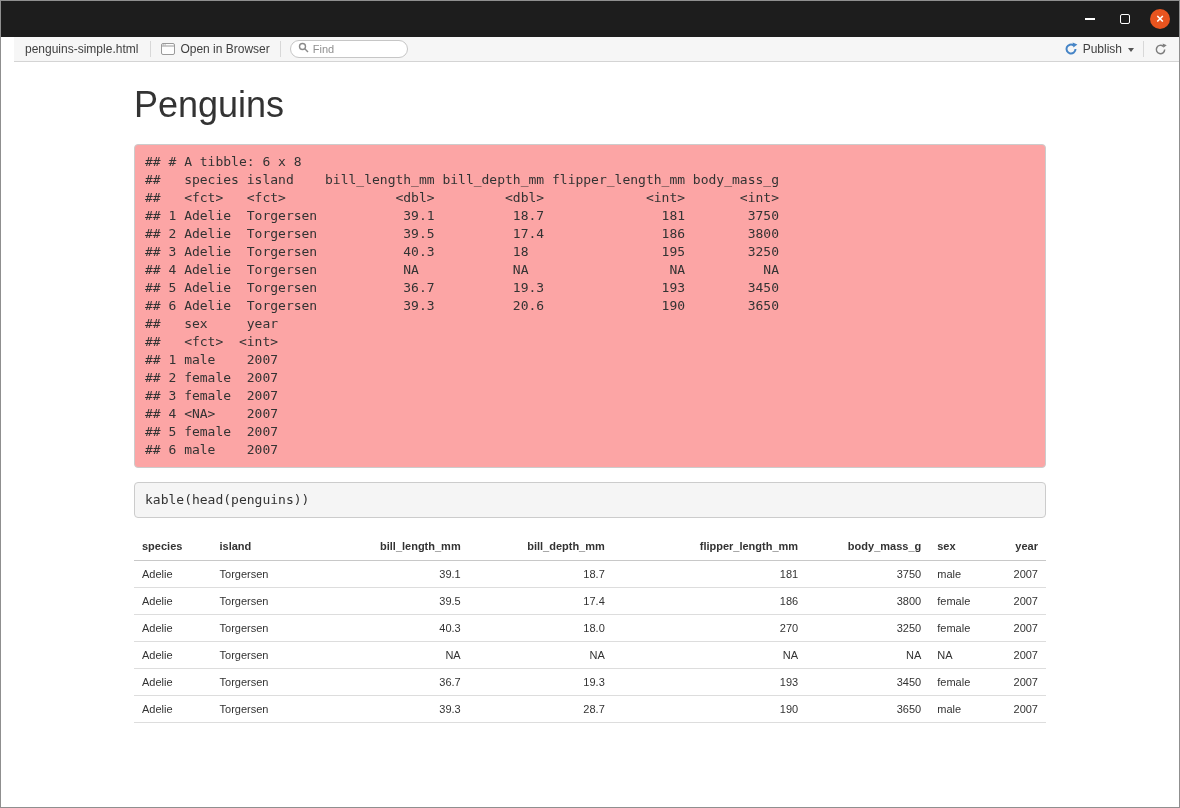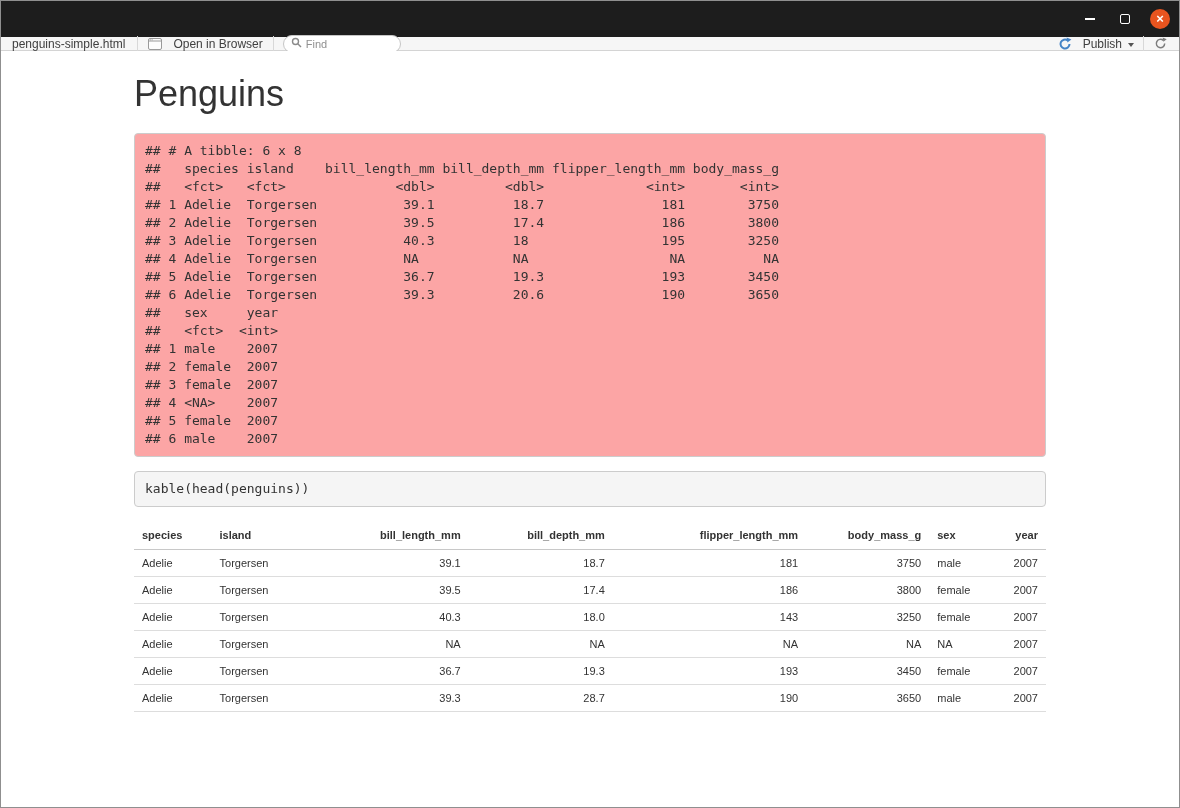--- a/index.html
+++ b/index.html
@@ -10,25 +10,25 @@
 
   
   .titlebar { height: 36px; background: var(--titlebar-bg, #1d1d1d); display: flex; justify-content: flex-end; align-items: center; padding-right: 6px; flex: none; }
   .win-controls { display: flex; align-items: center; gap: 9px; }
   .win-btn { width: 26px; height: 26px; background: none; border: none; display: flex; align-items: center; justify-content: center; cursor: pointer; }
   .min-glyph { width: 10px; height: 2px; background: #fff; display: block; }
   .max-glyph { width: 10px; height: 10px; border: 1.5px solid #fff; border-radius: 2px; display: block; }
   .close-glyph { width: 20px; height: 20px; background: var(--close-button, #e9541f); border-radius: 50%; color: #fff; font-size: 13px; line-height: 19px; text-align: center; display: block; font-weight: bold; }
 
   
-  .toolbar { height: 14px; background: var(--toolbar-bg, #f6f6f6); border-bottom: 1px solid var(--toolbar-border, #d4d4d4); display: flex; align-items: center; justify-content: space-between; padding: 0 6px; flex: none; font-size: 12px; color: #404040; }
+  .toolbar { height: 25px; background: var(--toolbar-bg, #f6f6f6); border-bottom: 1px solid var(--toolbar-border, #d4d4d4); display: flex; align-items: center; justify-content: space-between; padding: 0 6px; flex: none; font-size: 12px; color: #404040; margin-left: 13px; }
   .tb-left, .tb-right { display: flex; align-items: center; height: 100%; }
   .file-label { padding: 0 8px 0 5px; }
   .tb-sep { width: 1px; height: 16px; background: #d8d8d8; margin: 0 4px; display: inline-block; }
-  .tb-btn { display: flex; align-items: center; gap: 11px; background: none; border: none; font: inherit; color: #404040; padding: 2px 6px; cursor: pointer; }
+  .tb-btn { display: flex; align-items: center; gap: 5px; background: none; border: none; font: inherit; color: #404040; padding: 2px 6px; cursor: pointer; }
   .tb-btn .icon { display: flex; align-items: center; }
   .find-box { display: flex; align-items: center; background: #fff; border: 1px solid #c6c6c6; border-radius: 9px; height: 18px; width: 118px; padding: 0 7px; gap: 4px; margin-left: 5px; }
   .find-box input { border: none; outline: none; width: 100%; font-size: 11px; background: transparent; color: #333; font-family: "Liberation Sans", sans-serif; }
   .find-box input::placeholder { color: #909090; }
   .caret { width: 0; height: 0; border-left: 3.5px solid transparent; border-right: 3.5px solid transparent; border-top: 4px solid #555; margin: 2px 5px 0 0; display: inline-block; cursor: pointer; }
 
   
   .viewer-content { flex: 1; overflow: auto; background: #fff; }
   .page { max-width: 912px; margin: 0 auto; padding: 22px 0 30px; color: var(--text, #333); }
   h1.page-title { font-size: 36px; font-weight: 500; margin: 0 0 18px; color: #333; letter-spacing: 0; }
@@ -176,21 +176,21 @@
               <td class="al-right">186</td>
               <td class="al-right">3800</td>
               <td class="al-left">female</td>
               <td class="al-right">2007</td>
             </tr>
             <tr>
               <td class="al-left">Adelie</td>
               <td class="al-left">Torgersen</td>
               <td class="al-right">40.3</td>
               <td class="al-right">18.0</td>
-              <td class="al-right">143</td>
+              <td class="al-right">270</td>
               <td class="al-right">3250</td>
               <td class="al-left">female</td>
               <td class="al-right">2007</td>
             </tr>
             <tr>
               <td class="al-left">Adelie</td>
               <td class="al-left">Torgersen</td>
               <td class="al-right">NA</td>
               <td class="al-right">NA</td>
               <td class="al-right">NA</td>

